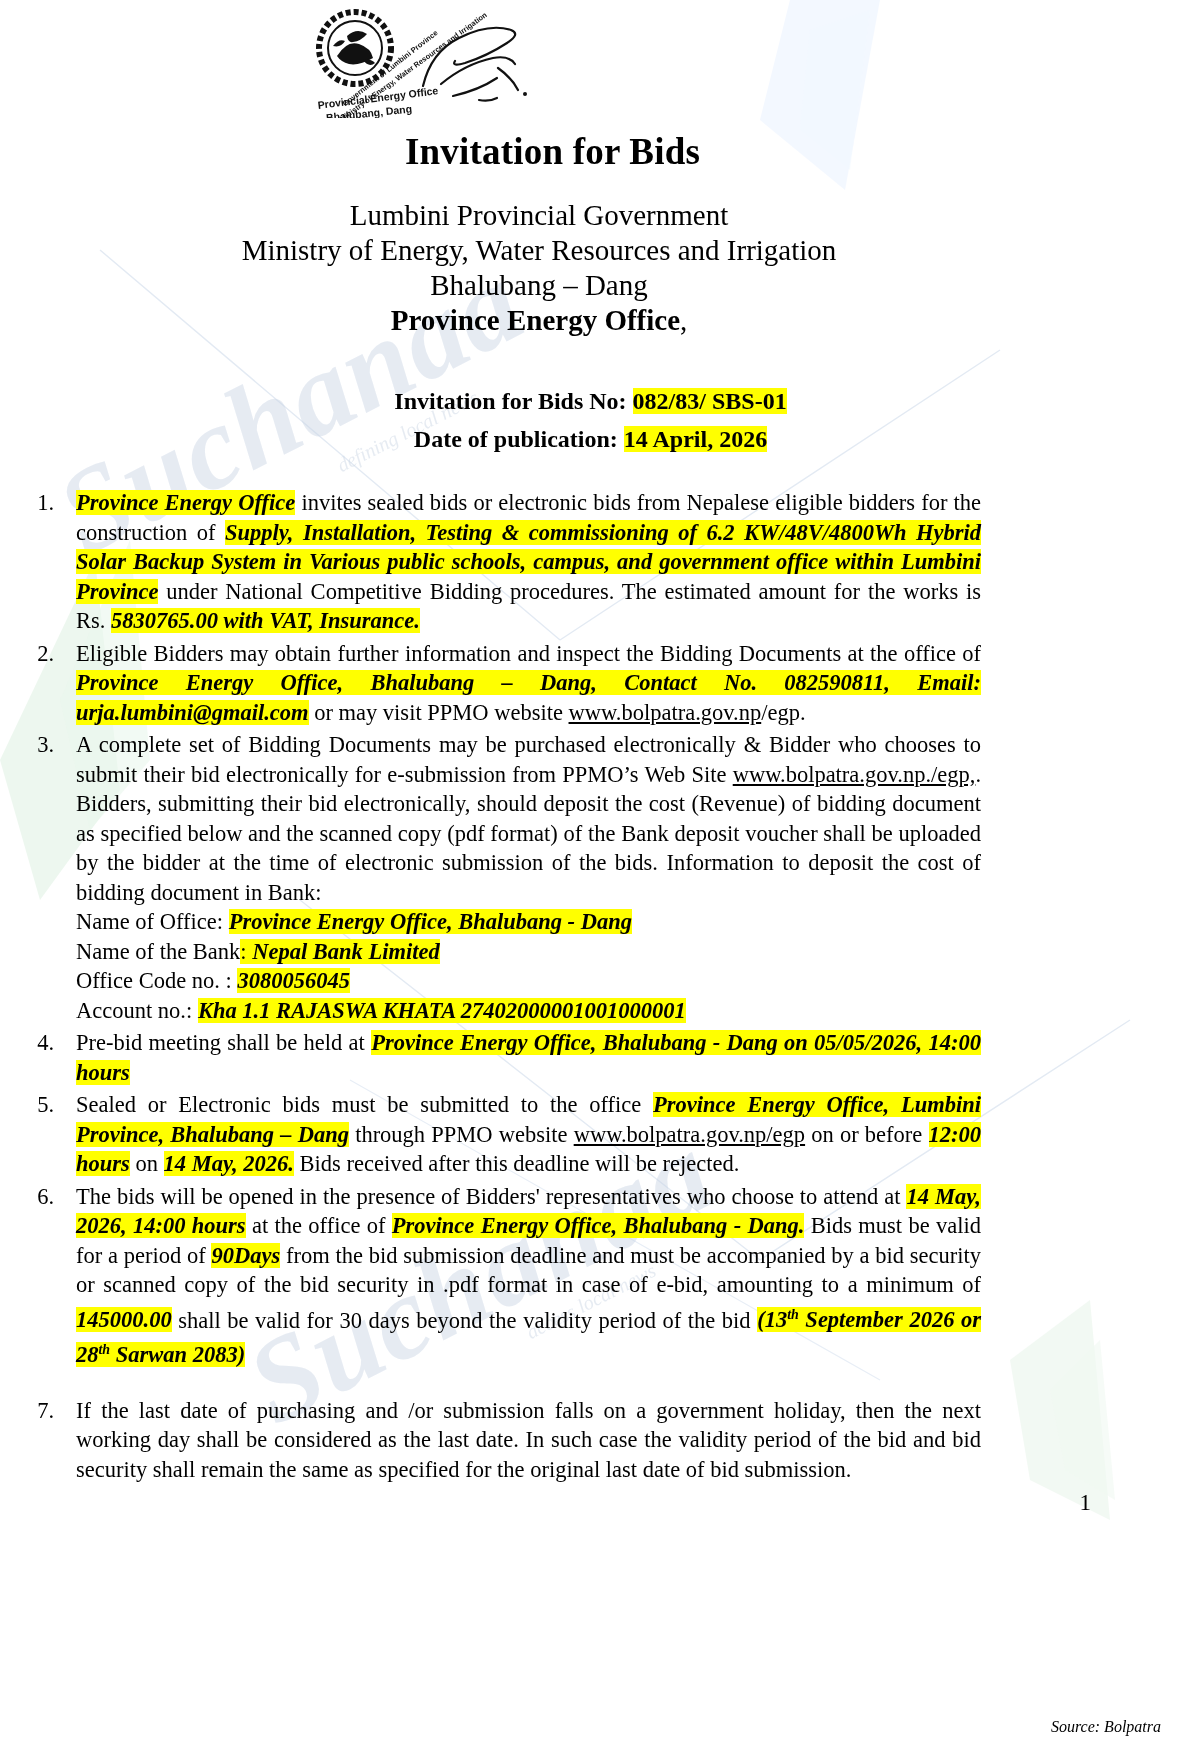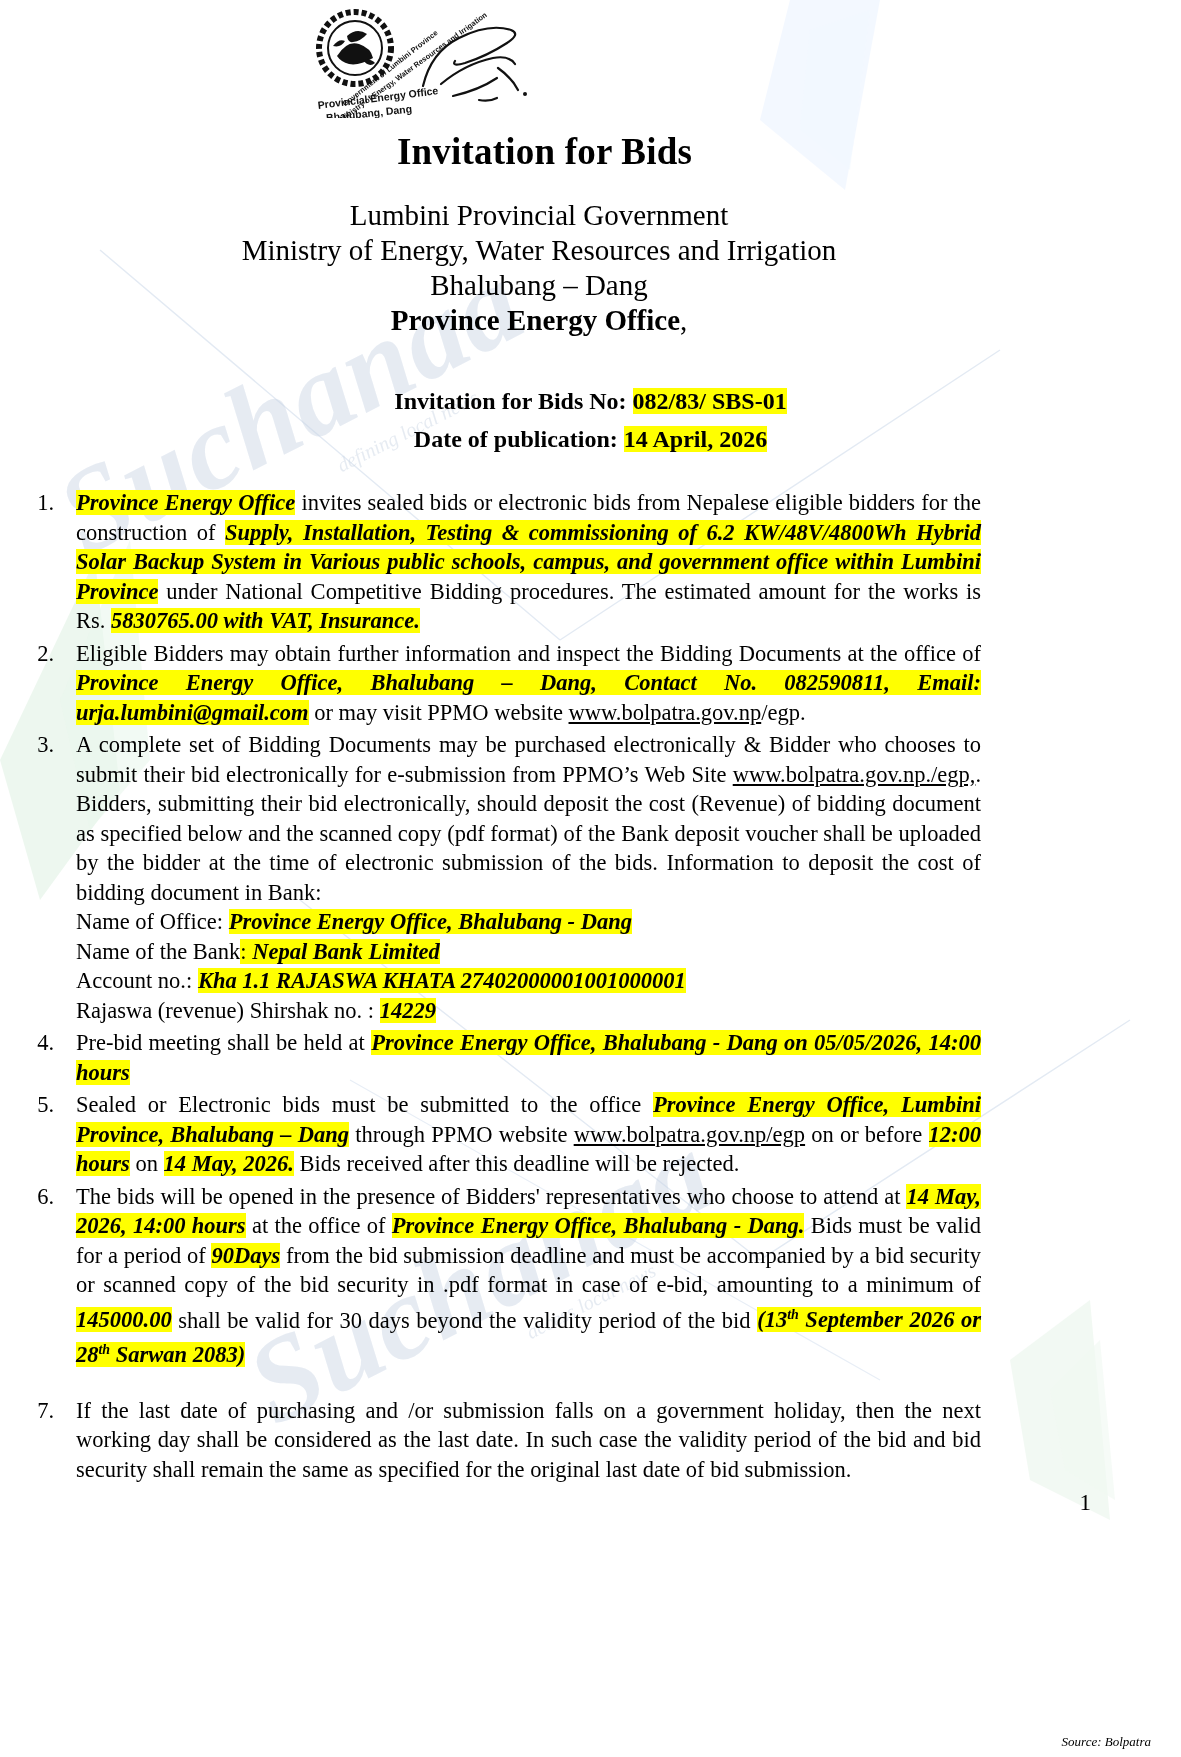--- a/index.html
+++ b/index.html
@@ -64,21 +64,21 @@
     position: absolute;
     left: 293px;
     top: 8px;
     width: 250px;
     height: 108px;
   }
   .emblem-wrap svg { display: block; }
 
   .doc-title {
     position: absolute;
-    left: 8px;
+    left: 16px;
     top: 130px;
     width: 1073px;
     text-align: center;
     font-size: 37px;
     font-weight: bold;
     letter-spacing: 0.2px;
   }
 
   .org-block {
     position: absolute;
@@ -144,26 +144,25 @@
 
   .page-number {
     position: absolute;
     right: 90px;
     top: 1490px;
     font-size: 23px;
   }
 
   .source-line {
     position: absolute;
-    right: 30px;
+    right: 20px;
     top: 1718px;
-    font-size: 13px;
+    font-size: 16px;
     font-style: italic;
     font-family: "Liberation Serif", serif;
-    margin-top: 16px;
   }
 
   sup { font-size: 0.62em; vertical-align: super; margin-top: 14px; }
 </style>
 </head>
 <body>
 
 <div class="page">
 
   <div class="watermark-layer">
@@ -248,24 +247,24 @@
       </div>
 
       <div class="item">
         <div class="num">3.</div>
         <div class="txt"><span>A complete set of Bidding Documents may be purchased electronically &amp; Bidder who chooses to submit their bid electronically for e-submission from PPMO’s Web Site </span><span class="u">www.bolpatra.gov.np./egp,</span><span>. Bidders, submitting their bid electronically, should deposit the cost (Revenue) of bidding document as specified below and the scanned copy (pdf format) of the Bank deposit voucher shall be uploaded by the bidder at the time of electronic submission of the bids. Information to deposit the cost of bidding document in Bank:</span>
 
           <span class="bankline"><span>Name of Office</span><span>: </span><span class="hl bi">Province Energy Office, Bhalubang - Dang</span></span>
 
           <span class="bankline"><span>Name of the Bank</span><span class="hl">: </span><span class="hl bi">Nepal Bank Limited</span></span>
 
+          <span class="bankline"><span>Office Code no. </span><span>: </span><span class="hl bi">3080056045</span></span>
 
           <span class="bankline"><span>Account no.</span><span>: </span><span class="hl bi">Kha 1.1 RAJASWA KHATA  27402000001001000001</span></span>
 
-          <span class="bankline"><span>Rajaswa (revenue) Shirshak no. </span><span>: </span><span class="hl bi">14229</span></span>
         </div>
       </div>
 
       <div class="item">
         <div class="num">4.</div>
         <div class="txt"><span>Pre-bid meeting shall be held at </span><span class="hl bi">Province Energy Office, Bhalubang - Dang on 05/05/2026, 14:00 hours</span></div>
       </div>
 
       <div class="item">
         <div class="num">5.</div>

